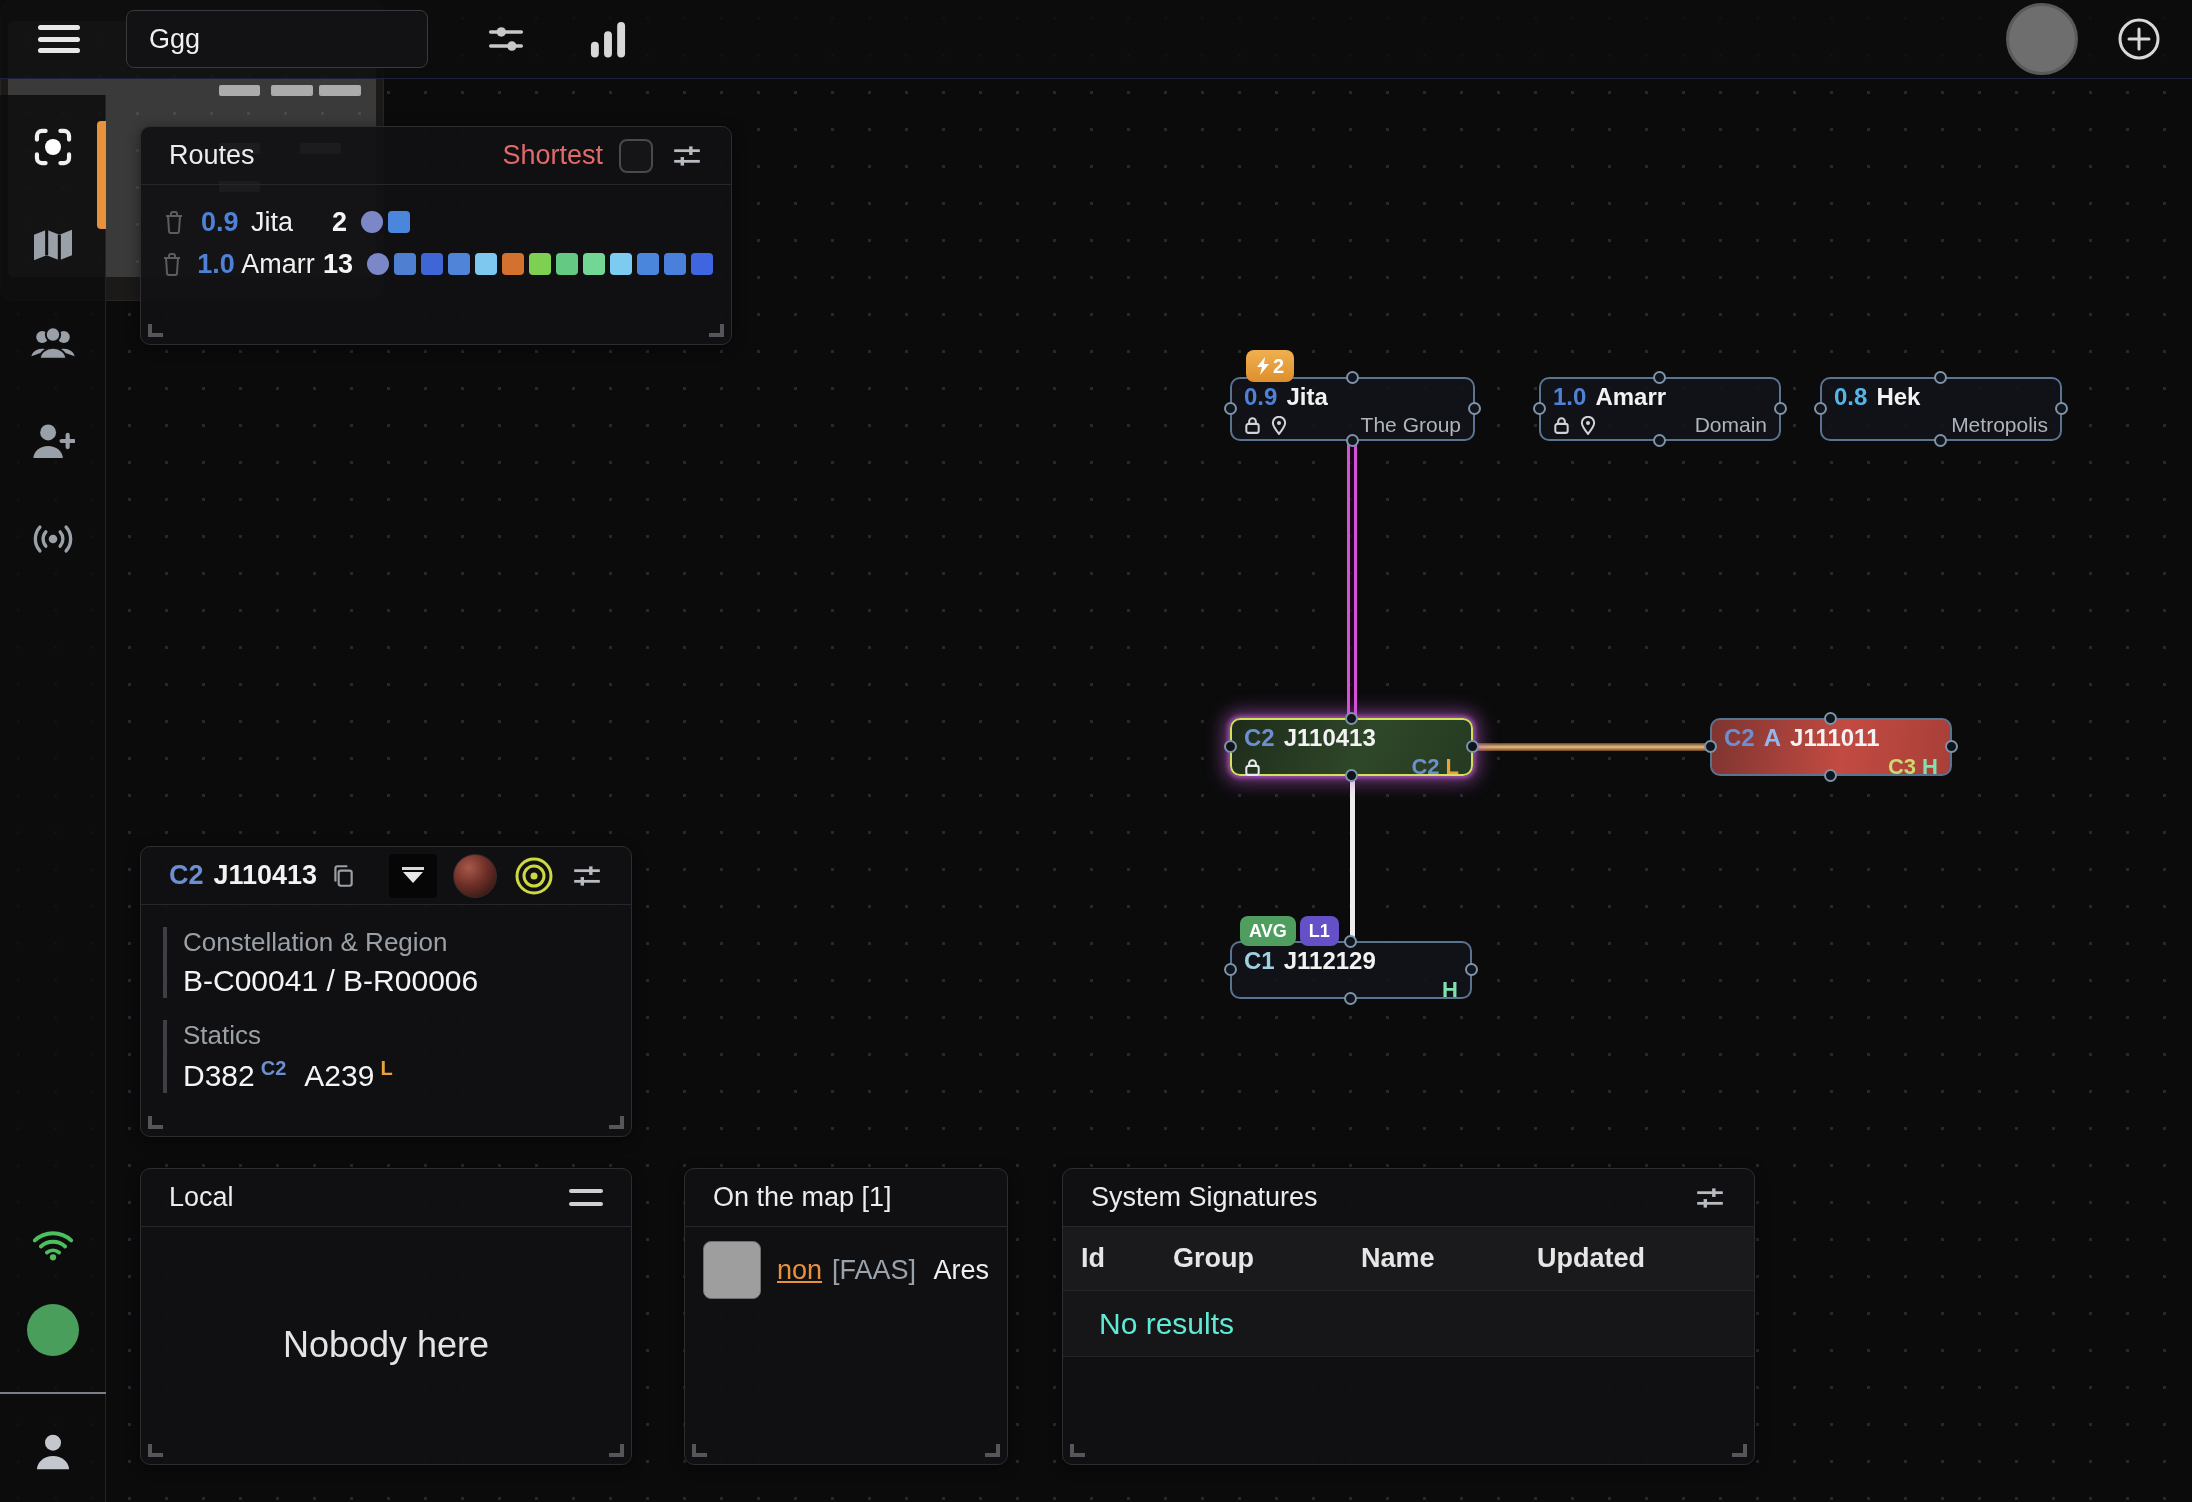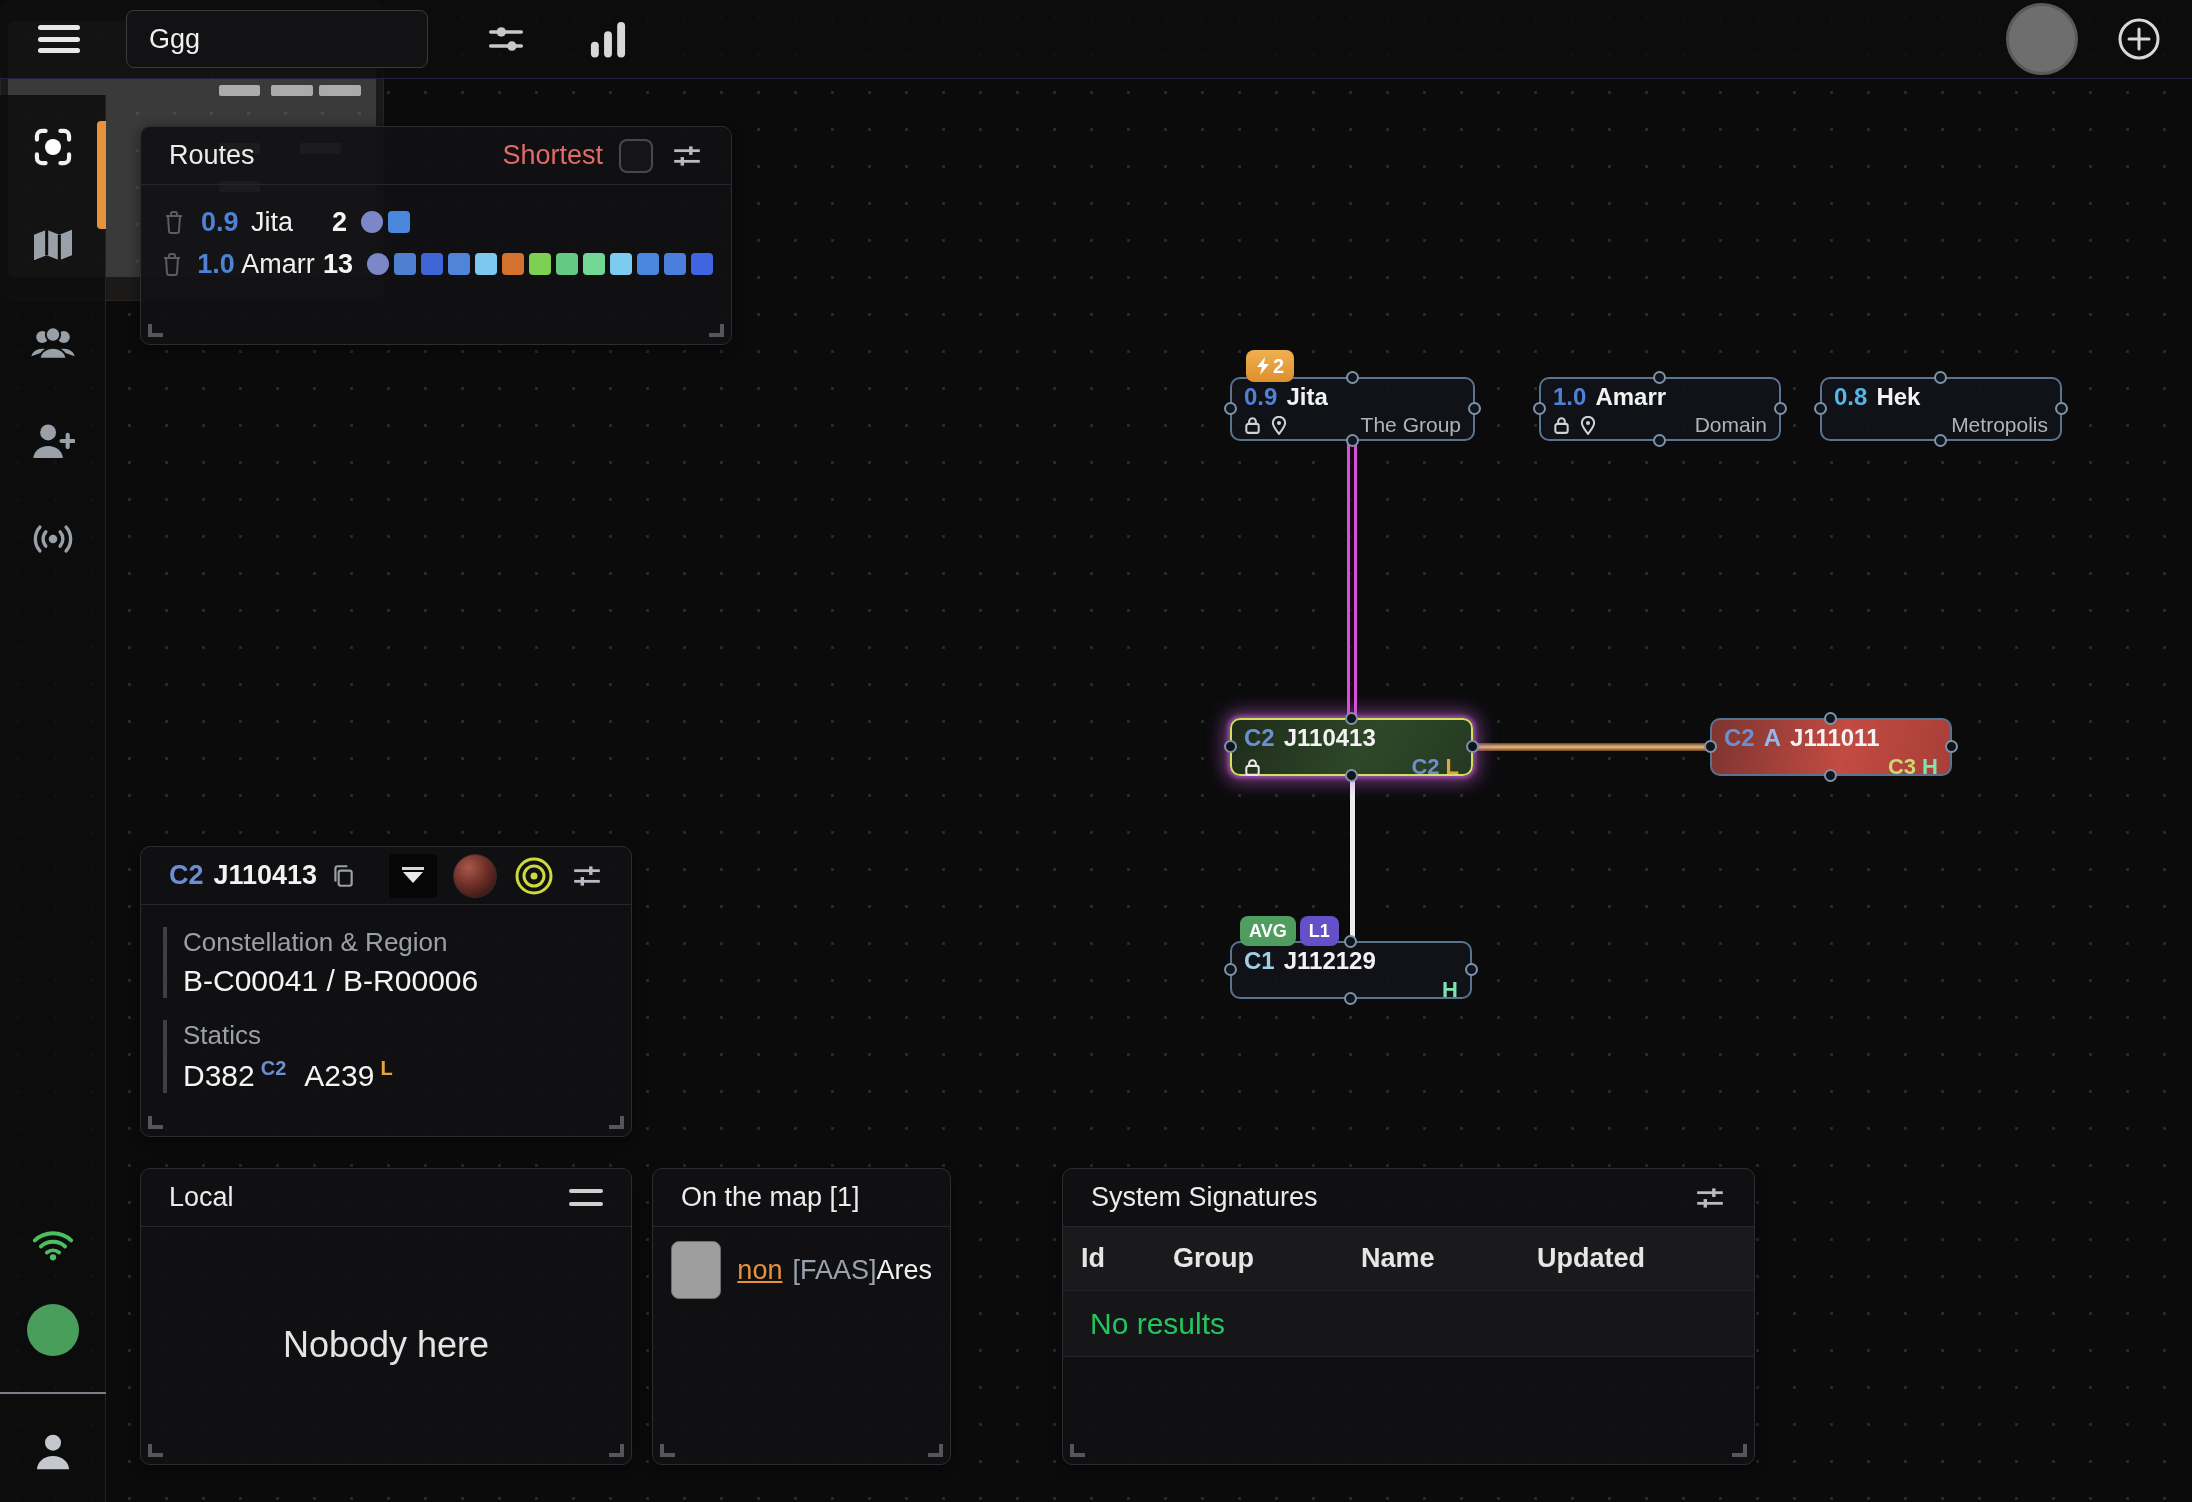--- a/index.html
+++ b/index.html
@@ -77,34 +77,34 @@
   .static-class { font-size:20px; font-weight:bold; vertical-align:super; margin-right:18px; }
   .cls-blue { color:#6d8fd1; } .cls-orange { color:#e8a33d; }
 
   
   #local { left:140px; top:1168px; width:492px; height:297px; }
   .local-body { height:236px; display:flex; align-items:center; justify-content:center; font-size:36px; color:#e4e4e4; }
   .lines-icon span { display:block; width:34px; height:4px; background:#d0d0d0; border-radius:2px; }
   .lines-icon span + span { margin-top:9px; }
 
   
-  #onmap { left:652px; top:1168px; width:299px; height:297px; }
+  #onmap { left:684px; top:1168px; width:324px; height:297px; }
   .om-row { display:flex; align-items:center; padding:14px 18px; }
   .om-avatar { width:58px; height:58px; border-radius:8px; background:#9e9e9e; border:1px solid #6e6e6e; }
   .om-name { margin-left:16px; font-size:27px; color:#e8923d;text-decoration:underline; }
   .om-corp { margin-left:10px; font-size:27px; color:#9aa2ac; }
   .om-ship { margin-left:auto; font-size:27px; color:#f0f0f0; }
 
   
   #sigs { left:1062px; top:1168px; width:693px; height:297px; }
   .sig-cols { display:flex; align-items:center; height:64px; background:#1a1a1d;
     border-bottom:1px solid #242428; padding:0 18px; font-size:27px; font-weight:bold; color:#e6e6e6; }
   .sig-col-id { width:92px; } .sig-col-group { width:188px; } .sig-col-name { width:176px; } .sig-col-upd { flex:1; }
   .sig-empty { height:66px; background:#161619; border-bottom:1px solid #242428;
-    display:flex; align-items:center; padding:0 27px; font-size:30px; color:#22c55e;text-align:right; }
+    display:flex; align-items:center; padding:0 36px; font-size:30px; color:#5eead4;text-align:right; }
 
   
   #minimap { left:1776px; top:1181px; width:384px; height:301px; background:#1b1a19;
     border:1px solid #262523; border-radius:14px; z-index:10; }
   .mm-inner { position:absolute; left:8px; top:21px; width:368px; height:256px;
     background:#3a3a3a; border-radius:6px; overflow:hidden;
     background-image:radial-gradient(circle, #4a4a4a 1.4px, transparent 1.6px); background-size:37px 37px; }
   .mm-bar { position:absolute; height:11px; background:#ababab; border-radius:2px; }
 
   

